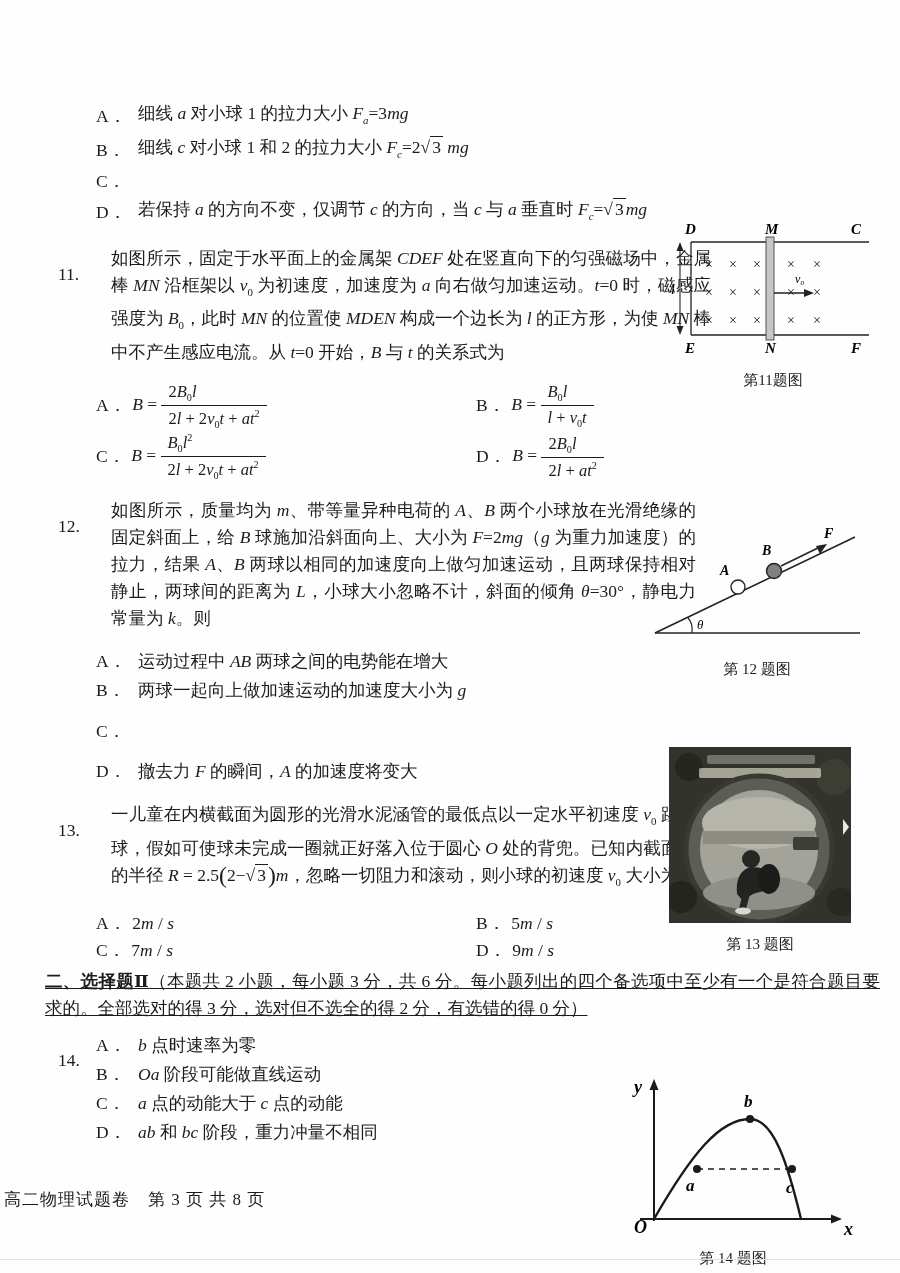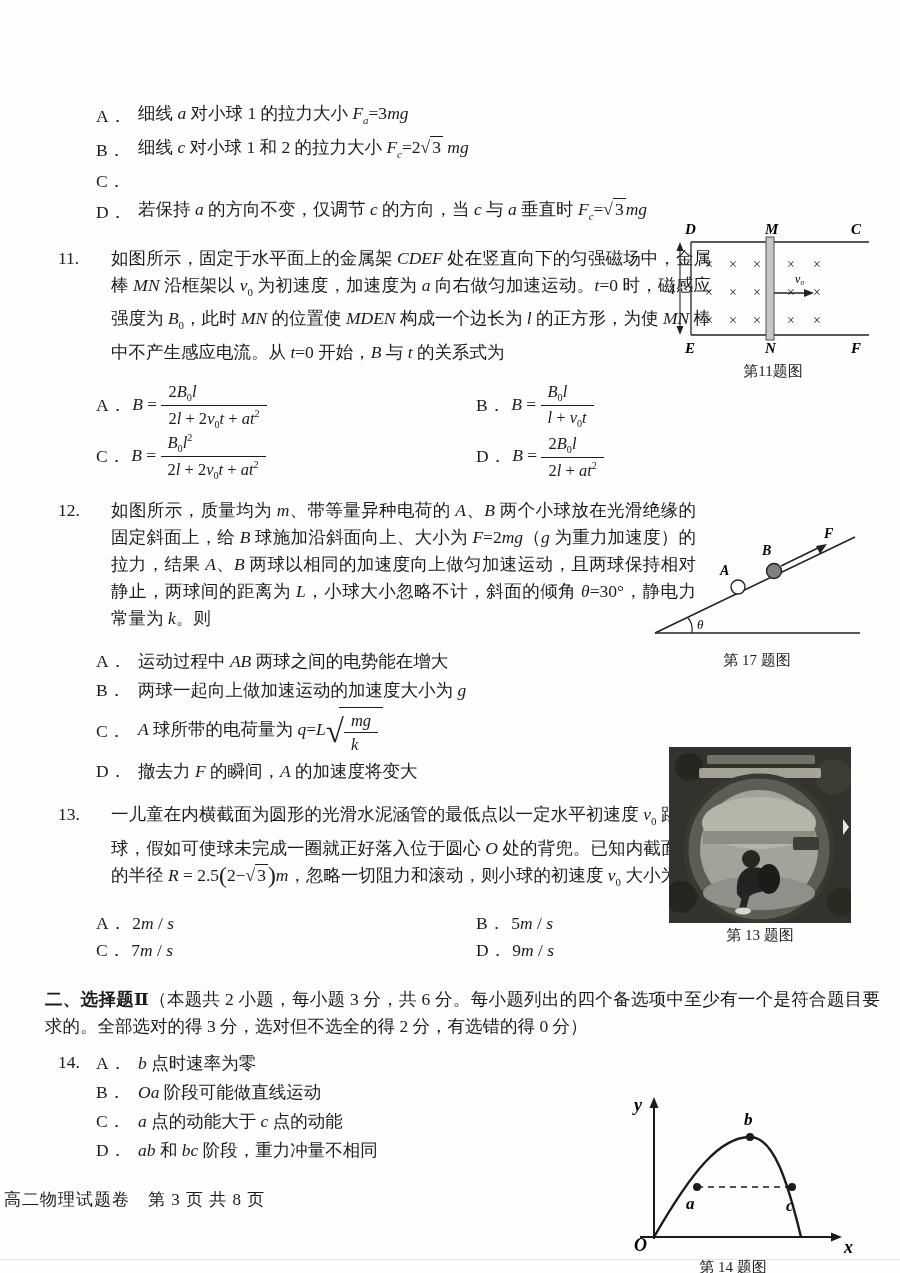--- a/index.html
+++ b/index.html
@@ -14,21 +14,21 @@
     font-size:17.5px;
     line-height:27px;
   }
   .content{position:absolute;left:58px;right:20px;top:100px;}
   i{font-style:italic;}
   sub{font-size:0.62em;}
   sup{font-size:0.62em;}
   p{margin:15px;}
   
   .q{position:relative;padding-left:38px;margin-top:9px;}
-  .qnum{position:absolute;left:0;top:0;}
+  .qnum{position:absolute;left:0;top:16px;}
   .qtext{text-align:justify;}
   
   .optrows{padding-left:38px;}
   .optrow{display:flex;align-items:center;min-height:29px;}
   .optrow .ol{flex:0 0 42px;}
   
   .optgrid{display:grid;grid-template-columns:380px 1fr;margin-top:4px;}
   .optgrid .optcell{display:flex;align-items:center;gap:6px;}
   .optgrid.tall .optcell{min-height:49px;}
   .optgrid.short .optcell{min-height:27px;}
@@ -38,32 +38,32 @@
   .frac{display:inline-block;text-align:left;vertical-align:middle;line-height:1.3;font-size:16.5px;}
   .fr-top{display:block;border-bottom:1.4px solid #1b1b1b;padding:0 7px 1px;}
   .fr-bot{display:block;padding:1px 7px 0;}
   .sqrt{white-space:nowrap;}
   .sqrt .bar{border-top:1.5px solid #1b1b1b;padding:0 2px;}
   .bigroot{font-size:33px;font-style:normal;vertical-align:middle;line-height:1;margin-right:-5px;}
   .rootbar{display:inline-block;border-top:1.7px solid #1b1b1b;padding:2px 5px 0;vertical-align:middle;}
   .paren{font-size:1.35em;vertical-align:-2px;}
   
   .fig{position:absolute;text-align:center;}
-  .figcap{font-size:15px;line-height:18px;margin-top:3px;}
+  .figcap{font-size:15px;line-height:18px;margin-top:12px;}
   .fig svg{display:block;margin:0 auto;}
   #fig11{right:2px;top:-26px;width:210px;}
   #fig12{right:14px;top:16px;width:218px;}
   #fig13{right:28px;top:-54px;width:184px;}
   #fig14{right:16px;top:38px;width:262px;}
   
   .w600{max-width:600px;}
   .w585{max-width:585px;}
   .w540{max-width:540px;}
   
-  .sec{margin:22px 0 0 -13px;text-align:justify;}
+  .sec{margin:4px 0 0 -13px;text-align:justify;text-decoration:underline;}
   .sec b{font-weight:bold;}
   
   .footer{position:absolute;left:4px;right:0;top:1186px;text-align:left;font-size:17px;letter-spacing:1px;}
   .scanline{position:absolute;left:0;right:0;top:1259px;border-top:1px solid #e2e2e2;}
   .svgtxt{font-family:"Liberation Serif","DejaVu Serif",serif;}
 </style>
 </head>
 <body>
 
 <div class="page">
@@ -157,21 +157,20 @@
         <div class="optrow">
           <span class="ol">A．</span>
           <span>运动过程中 <i>AB</i> 两球之间的电势能在增大</span>
         </div>
         <div class="optrow">
           <span class="ol">B．</span>
           <span>两球一起向上做加速运动的加速度大小为 <i>g</i></span>
         </div>
         <div class="optrow" style="min-height:52px;">
           <span class="ol">C．</span>
-          <span><i>A</i> 球所带的电荷量为 <i>q</i>=<i>L</i><span class="bigroot">√</span><span class="rootbar"><span class="frac"><span class="fr-top"><i>mg</i></span><span class="fr-bot"><i>k</i></span></span></span></span>
         </div>
         <div class="optrow">
           <span class="ol">D．</span>
           <span>撤去力 <i>F</i> 的瞬间，<i>A</i> 的加速度将变大</span>
         </div>
       </div>
 
       <div class="fig" id="fig12">
         <svg width="215" height="135" viewBox="0 0 215 135">
           <line x1="5" y1="120" x2="210" y2="120" stroke="#222" stroke-width="1.6"></line>
@@ -179,21 +178,21 @@
           <path d="M42,120 Q43,110 38,105" fill="none" stroke="#222" stroke-width="1.2"></path>
           <text class="svgtxt" x="47" y="116" font-size="13" font-style="italic">θ</text>
           <circle cx="88" cy="74" r="7" fill="#fff" stroke="#222" stroke-width="1.4"></circle>
           <text class="svgtxt" x="70" y="62" font-size="14" font-style="italic" font-weight="bold">A</text>
           <circle cx="124" cy="58" r="7.5" fill="#808080" stroke="#222" stroke-width="1.4"></circle>
           <text class="svgtxt" x="112" y="42" font-size="14" font-style="italic" font-weight="bold">B</text>
           <line x1="131" y1="53" x2="172" y2="33" stroke="#222" stroke-width="1.5"></line>
           <polygon points="177,31 166,33 170,41" fill="#222"></polygon>
           <text class="svgtxt" x="174" y="25" font-size="14" font-style="italic" font-weight="bold">F</text>
         </svg>
-        <div class="figcap">第 17 题图</div>
+        <div class="figcap">第 12 题图</div>
       </div>
     </section>
 
     <section class="q">
       <span class="qnum">13.</span>
       <p class="qtext w585">一儿童在内横截面为圆形的光滑水泥涵管的最低点以一定水平初速度 <i>v</i><sub>0</sub> 踢出球，假如可使球未完成一圈就正好落入位于圆心 <i>O</i> 处的背兜。已知内截面圆的半径 <i>R</i> = 2.5<span class="paren">(</span>2−<span class="sqrt">√<span class="bar">3</span></span><span class="paren">)</span><i>m</i>，忽略一切阻力和滚动，则小球的初速度 <i>v</i><sub>0</sub> 大小为</p>
       <div class="optgrid short" style="max-width:580px;">
         <div class="optcell">
           <span>A．</span>
           <span>2<i>m</i> / <i>s</i></span>

